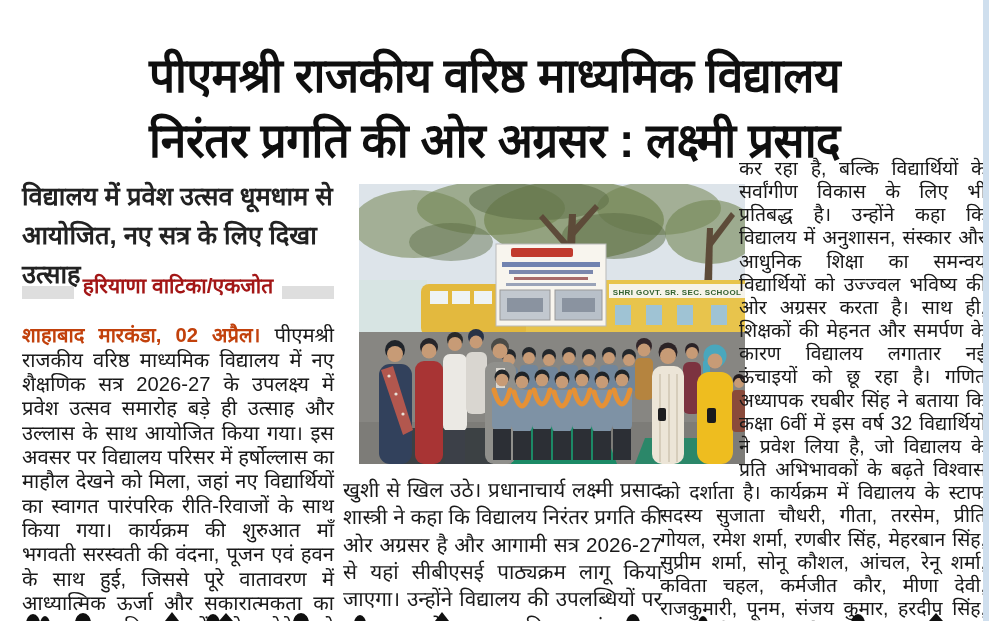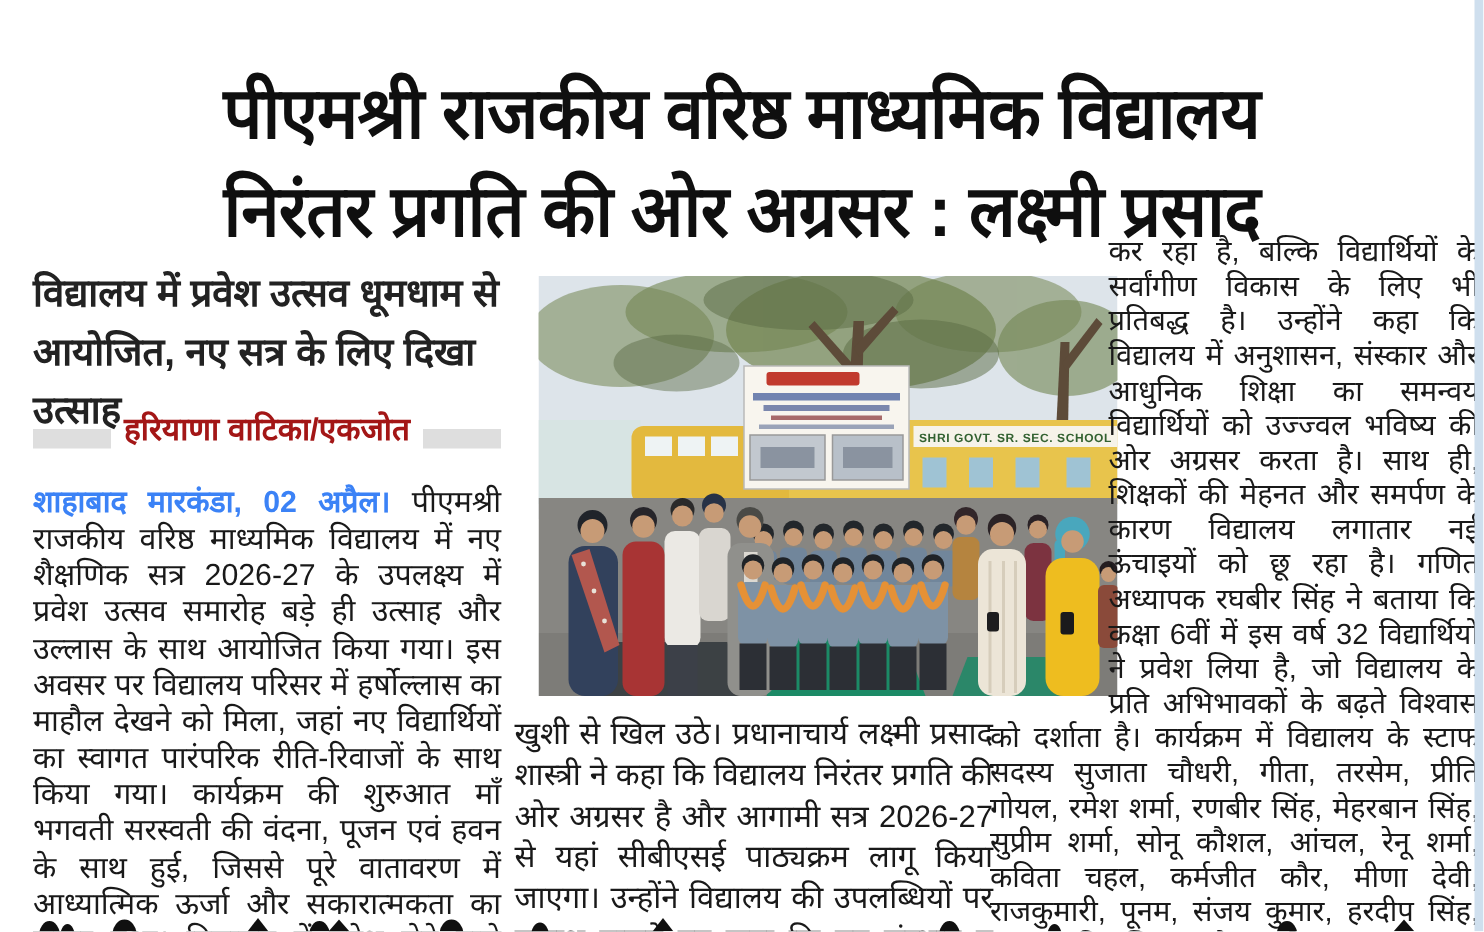--- a/index.html
+++ b/index.html
@@ -15,21 +15,21 @@
   
   .subhead{position:absolute;left:22px;top:156px;width:312px;
     color:#222;font-weight:700;font-size:25.5px;line-height:39px;}
   .byline{position:absolute;left:22px;top:273px;width:312px;height:26px;
     display:flex;align-items:flex-end;}
   .byline .bar{flex:1;height:13px;background:var(--band,#dedede);}
   .byline .txt{padding:0 9px;font-weight:700;font-size:21px;color:var(--red,#a31616);white-space:nowrap;}
   .bodytext{color:#191919;text-align:justify;}
   .col1{position:absolute;left:22px;top:303px;width:312px;
     font-size:20.2px;line-height:24.35px;}
-  .col1 b{font-weight:700;color:#3b82f6;}
+  .col1 b{font-weight:700;color:#c2410c;}
 
   
   .photo{position:absolute;left:343px;top:168px;width:386px;height:280px;margin:16px;}
   .photo svg{display:block;width:386px;height:280px;}
   .signtext{font-size:8px;font-weight:700;fill:#336231;letter-spacing:.4px;}
 
   
   .col2{position:absolute;left:343px;top:455px;width:319px;
     font-size:20.7px;line-height:27.4px;}
 

